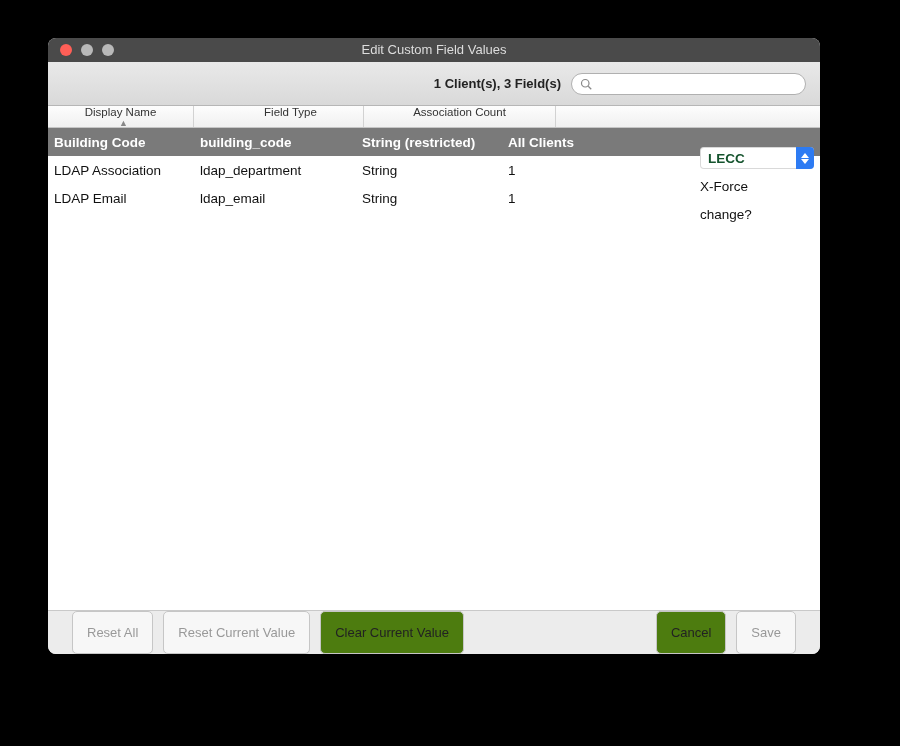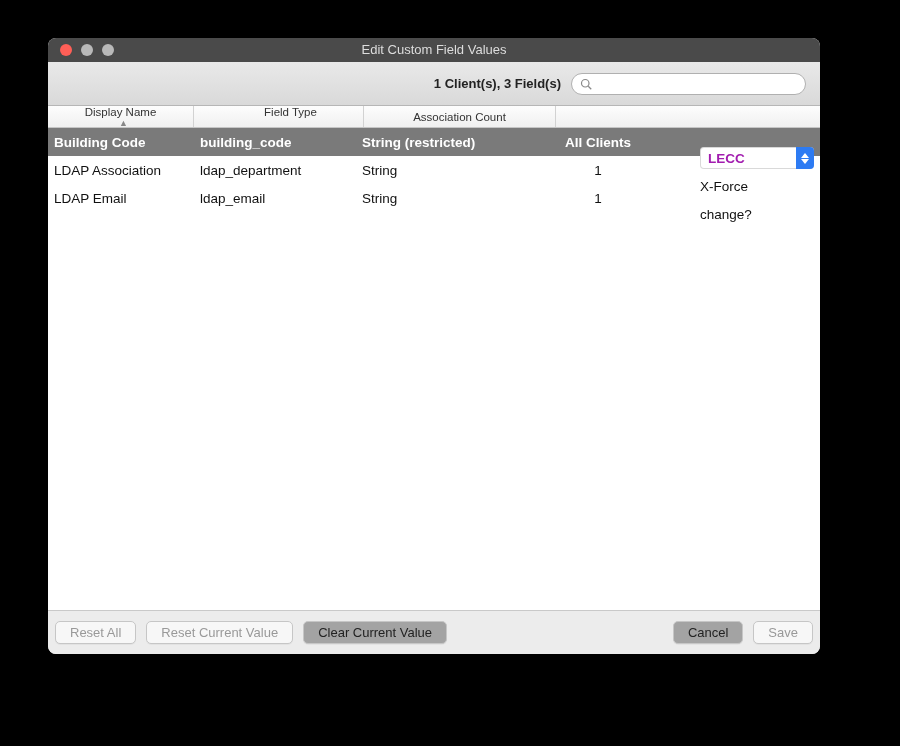--- a/index.html
+++ b/index.html
@@ -138,27 +138,27 @@
     padding: 0 6px;
     white-space: nowrap;
     overflow: hidden;
     text-overflow: ellipsis;
     display: flex;
     align-items: center;
   }
   .c0 { width: 146px; }
   .c1 { width: 138px; }
   .c2 { width: 146px; margin-left: 24px; }
-  .c3 { width: 192px; justify-content: center; }
+  .c3 { width: 192px; }
   .c4 { width: 150px; flex: 1; margin-top: 32px; }
   .select-wrap {
     display: flex;
     align-items: center;
     background: #fff;
-    color: #a21caf;
+    color: #14532d;
     border-radius: 4px;
     height: 22px;
     width: 100%;
     padding-left: 8px;
     position: relative;
     box-shadow: inset 0 0 0 1px rgba(0,0,0,0.15);
   }
   .select-wrap .arrows {
     position: absolute;
     right: 0; top: 0;
@@ -170,26 +170,25 @@
     align-items: center;
     justify-content: center;
     gap: 1px;
   }
   .arrows svg { display:block; }
   .bottom-bar {
     border-top: 1px solid #c9c9c9;
     background: #ececec;
     height: 44px;
     display: flex;
-    align-items: center;
-    padding: 0 7px;
+    padding: 0 24px;
     gap: 10px;
   }
   .btn {
-    background: #a3a3a3;
+    background: #4d7c0f;
     border: 1px solid #c6c6c6;
     border-radius: 5px;
     padding: 3px 14px;
     font-size: 13px;
     color: #222;
     cursor: default;
     box-shadow: 0 1px 0 rgba(0,0,0,0.04);
   }
   .btn.dim {
     color: #999;

